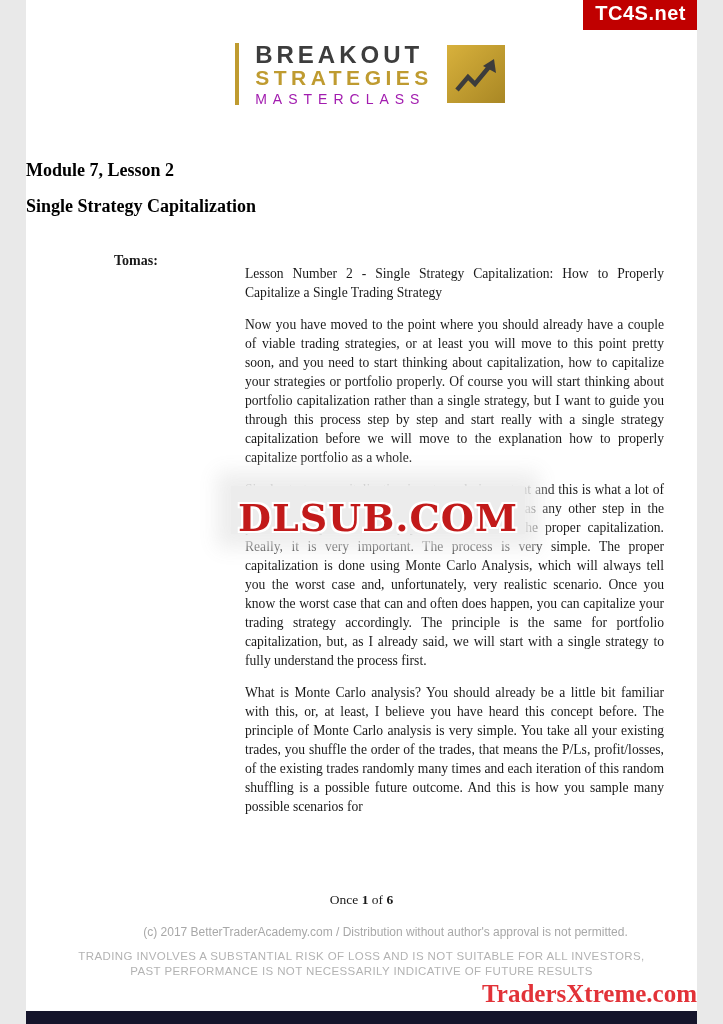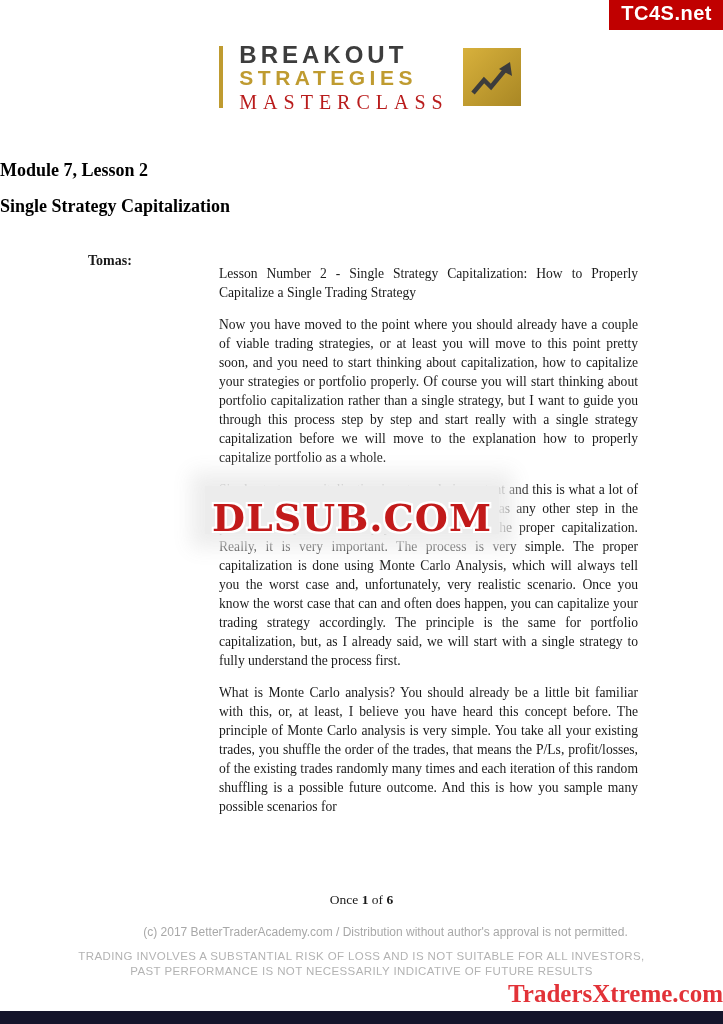--- a/index.html
+++ b/index.html
@@ -6,21 +6,21 @@
     --accent-red:#c00000;
     --gold:#bf9b30;
     --dlsub-red:#c21a1a;
     --tx-red:#e23238;
     --bar-navy:#15152b;
   }
   *{box-sizing:border-box;}
   html,body{margin:0;padding:0;background:#e9e9e9;}
   .page{
     position:relative;
-    width:723px;height:1024px;
+    width:671px;height:1024px;
     margin:0 auto;
     background:#ffffff;
     font-family:"Liberation Serif", serif;
     overflow:hidden;
   }
 
   
   .tc4s{
     position:absolute;top:0;right:0;
     background:var(--accent-red);
@@ -33,21 +33,21 @@
 
   
   .logo{
     position:absolute;top:42px;left:0;right:0;
     display:flex;justify-content:center;align-items:center;margin-left:17px;
   }
   .logo-bar{width:4px;height:62px;background:var(--gold);margin-right:16px;}
   .logo-text{display:flex;flex-direction:column;line-height:1.06;font-family:"Liberation Sans", sans-serif;margin-right:14px;}
   .logo-l1{color:#3d3d3d;font-weight:bold;font-size:24px;letter-spacing:4px;}
   .logo-l2{color:var(--gold);font-weight:bold;font-size:21px;letter-spacing:4.5px;}
-  .logo-l3{color:#b91c1c;font-size:20px;letter-spacing:6px;margin-top:2px;font-family:Liberation Serif, serif;}
+  .logo-l3{color:#a21caf;font-size:14px;letter-spacing:6px;margin-top:2px;}
   .logo-icon{display:inline-block;width:58px;height:58px;}
 
   
   .title,.subtitle{
     position:absolute;left:0;width:100%;
     text-align:left;margin:0;
     font-size:18px;font-weight:bold;color:#000;
   }
   .title{top:160px;}
   .subtitle{top:196px;}

